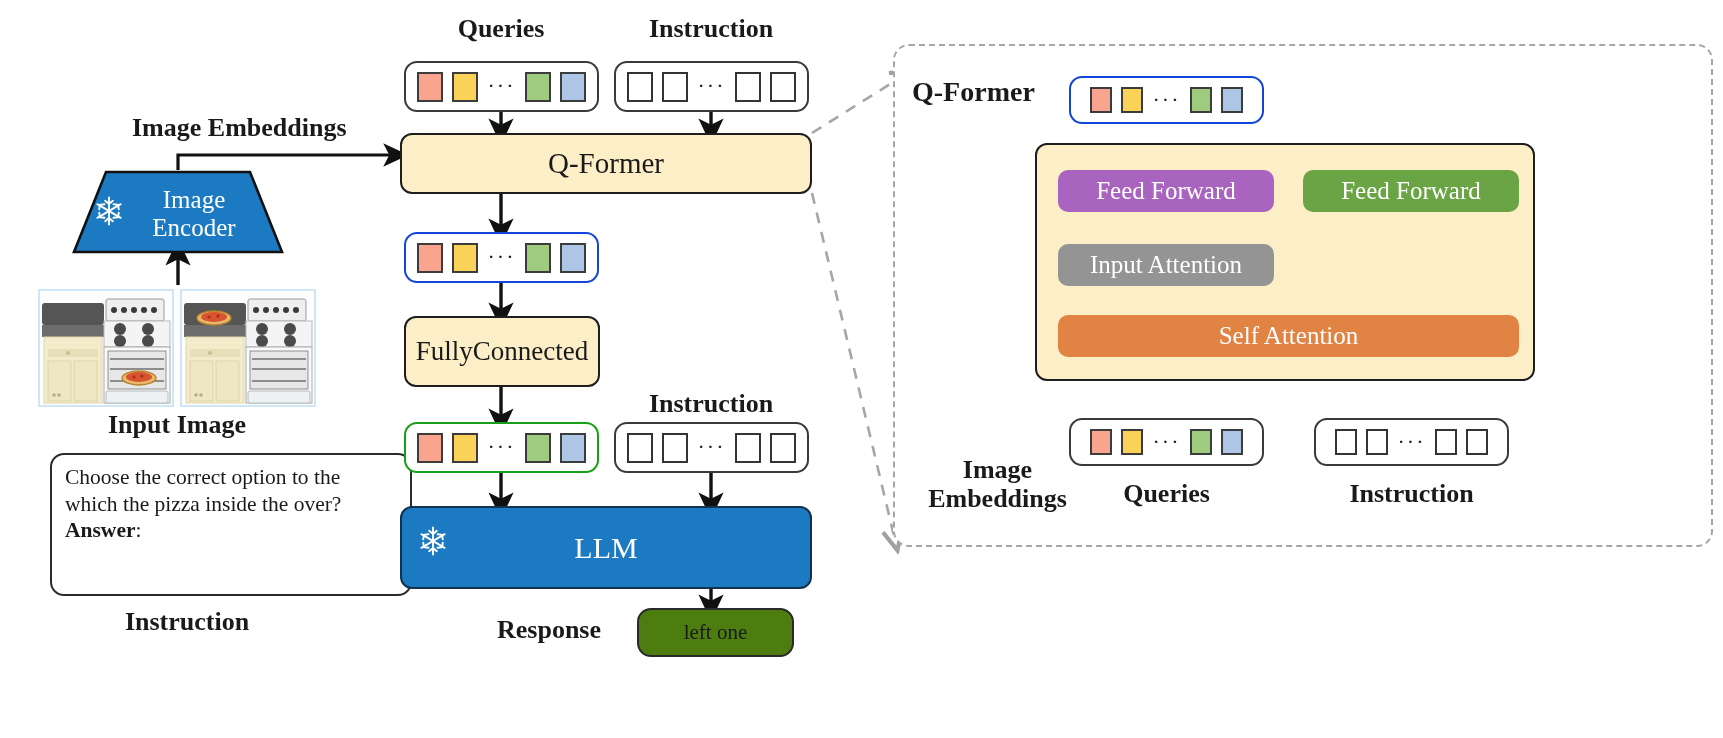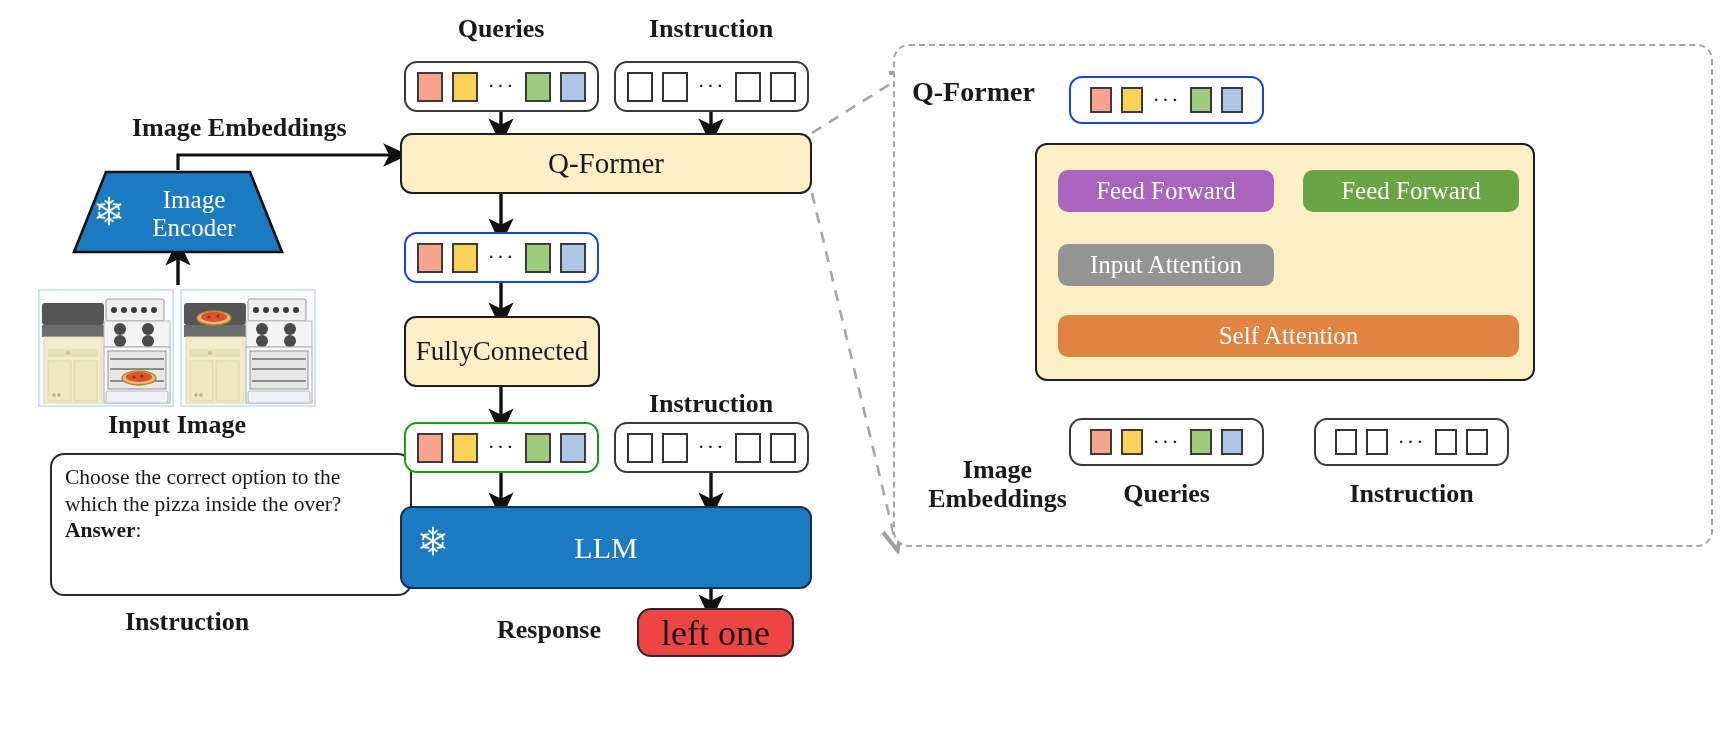--- a/index.html
+++ b/index.html
@@ -17,22 +17,22 @@
   .tok{width:26px;height:30px;box-sizing:border-box;border:2px solid #3c3c3c;}
   .tok.sm{width:22px;height:26px;}
   .dots{font-size:22px;letter-spacing:2px;color:#222;line-height:0.4;padding:0 1px;}
   .tok.hollow{background:#fff;border:2.5px solid #333;}
 
   
   .block{box-sizing:border-box;display:flex;align-items:center;justify-content:center;
          text-align:center;border:2.5px solid #222;border-radius:12px;}
   .cream{background:#fceec6;border-color:#1e1e1e;}
   .llm{background:#1b7ac2;border:2.5px solid #12334e;color:#fff;}
-  .respbox{background:#ef4444;border:2.5px solid #2a2a2a;border-radius:14px;
-           display:flex;align-items:center;justify-content:center;font-size:36px;}
+  .respbox{background:#4d7c0f;border:2.5px solid #2a2a2a;border-radius:14px;
+           display:flex;align-items:center;justify-content:center;font-size:21px;}
   .instrbox{box-sizing:border-box;background:#fff;border:2.5px solid #2b2b2b;border-radius:14px;
             padding:9px 13px 11px 13px;font-size:21.5px;line-height:1.235;}
 
   
   .ib{box-sizing:border-box;display:flex;align-items:center;justify-content:center;
       border-radius:10px;color:#fff;font-size:25px;}
   .panel{box-sizing:border-box;border:2.5px dashed #a6a6a6;border-radius:16px;background:#fff;}
   .qfinner{box-sizing:border-box;background:#fceec6;border:2.5px solid #1e1e1e;border-radius:12px;}
 
   svg.ov{position:absolute;left:0;top:0;width:1723px;height:738px;pointer-events:none;}

